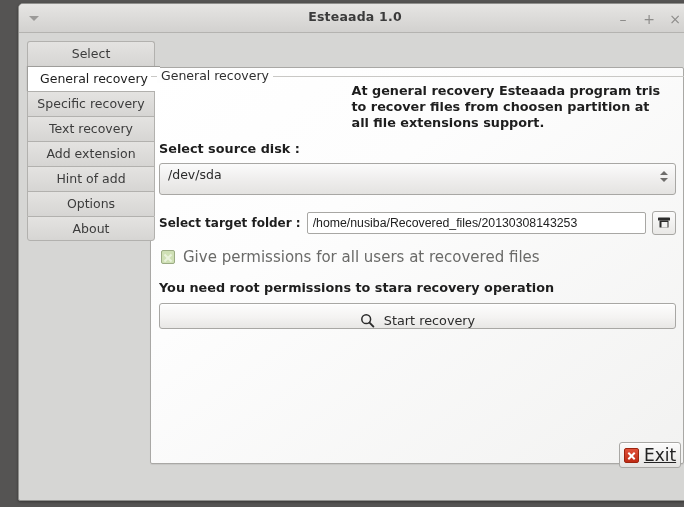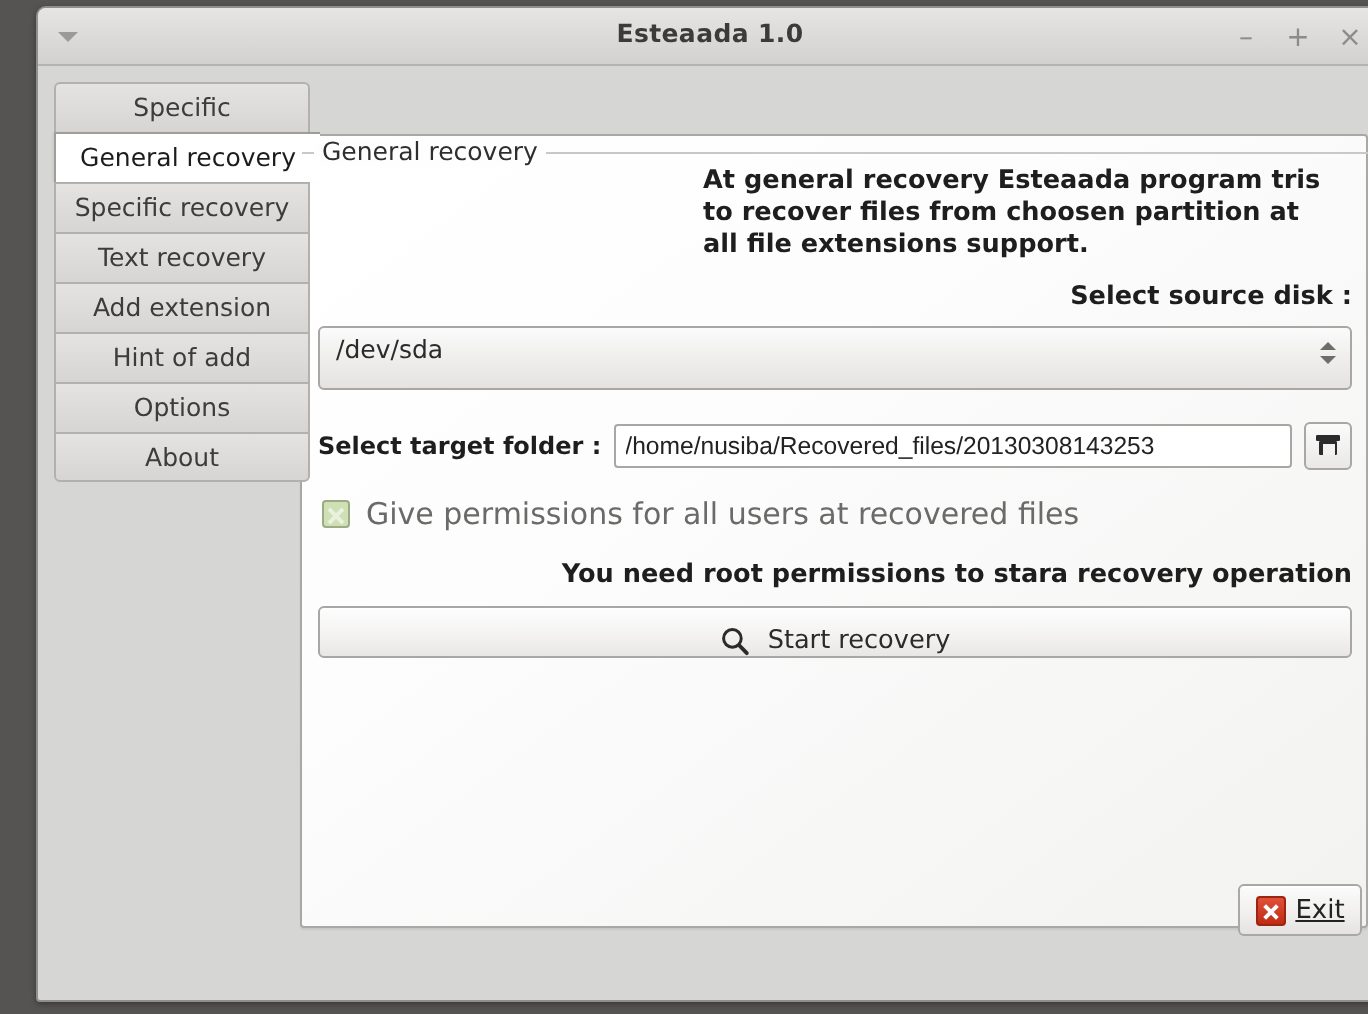--- a/index.html
+++ b/index.html
@@ -149,21 +149,21 @@
     width: 300px;
     font-size: 12.8px;
     font-weight: bold;
     color: #1e1e1e;
     line-height: 16px;
     padding-left: 84px;
   }
   #desc div { white-space: nowrap; }
 
   .center-label {
-    text-align: right;
+    text-align: left;
     font-size: 12.8px;
     font-weight: bold;
     color: #1e1e1e;
   }
 
   
   #combo-wrap { margin-top: 10px; }
   #combo {
     position: relative;
     height: 32px;
@@ -288,21 +288,21 @@
   }
   #exit-icon::before, #exit-icon::after {
     content: "";
     position: absolute;
     left: 2px; top: 6px;
     width: 9px; height: 2px;
     background: #fff;
   }
   #exit-icon::before { transform: rotate(45deg); }
   #exit-icon::after { transform: rotate(-45deg); }
-  #exit-label { font-size: 13px; color: #232323; text-decoration: underline; }
+  #exit-label { font-size: 17px; color: #232323; text-decoration: underline; }
 </style>
 </head>
 <body>
 
 <div id="desktop">
 
   <div id="window">
 
     <div id="titlebar">
       <div id="win-menu-btn">
@@ -312,21 +312,21 @@
       <div class="win-btns">
         <div class="win-btn">–</div>
         <div class="win-btn">+</div>
         <div class="win-btn">×</div>
       </div>
     </div>
 
     <div id="win-body">
 
       <div id="tabstrip">
-        <div class="tab">Specific</div>
+        <div class="tab">Select</div>
         <div class="tab active">General recovery</div>
         <div class="tab">Specific recovery</div>
         <div class="tab">Text recovery</div>
         <div class="tab">Add extension</div>
         <div class="tab">Hint of add</div>
         <div class="tab">Options</div>
         <div class="tab">About</div>
       </div>
 
       <div id="panel"></div>

